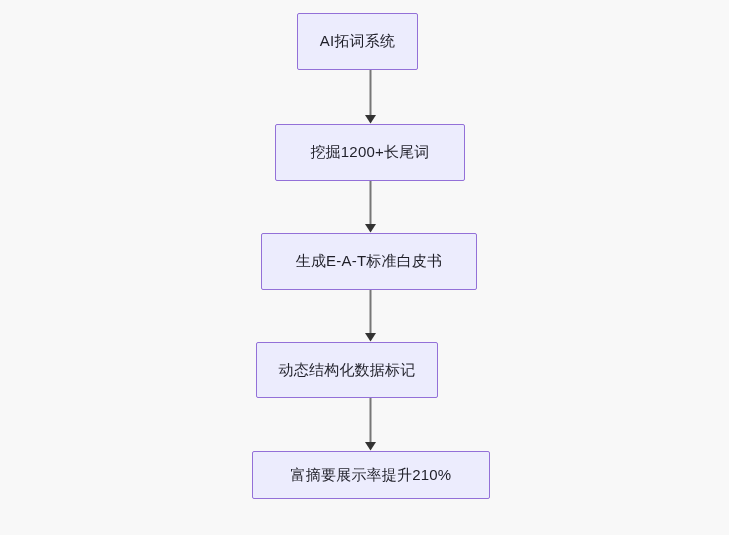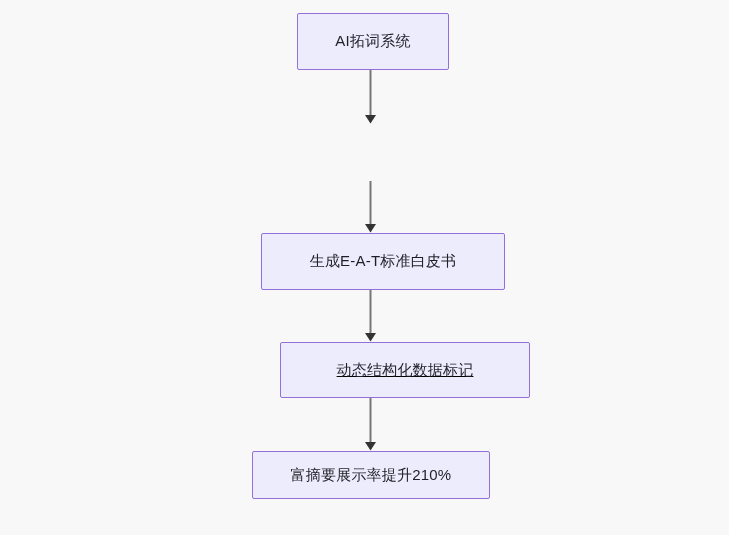--- a/index.html
+++ b/index.html
@@ -41,24 +41,24 @@
   }
   .node-label {
     font-size: 15px;
     line-height: 1.25;
     color: #1f1f28;
     letter-spacing: 0.2px;
     white-space: nowrap;
     font-weight: 400;
   }
   
-  #node-0 { left: 297px; top: 13px;  width: 152px; height: 57px; }
+  #node-0 { left: 297px; top: 13px;  width: 121px; height: 57px; }
   #node-1 { left: 275px; top: 124px; width: 190px; height: 57px; }
-  #node-2 { left: 261px; top: 233px; width: 244px; height: 57px; }
-  #node-3 { left: 280px; top: 342px; width: 250px; height: 56px; text-decoration: underline; }
+  #node-2 { left: 261px; top: 233px; width: 216px; height: 57px; }
+  #node-3 { left: 256px; top: 342px; width: 182px; height: 56px; }
   #node-4 { left: 252px; top: 451px; width: 238px; height: 48px; }
 </style>
 </head>
 <body>
 
 <div id="flow-canvas">
 
   <svg class="edge-layer" width="729" height="535" viewBox="0 0 729 535">
 
     <g>
@@ -79,20 +79,23 @@
     <g>
       <line x1="370.5" y1="398" x2="370.5" y2="443" stroke="#777777" stroke-width="2"></line>
       <polygon points="365,442 376,442 370.5,450.5" fill="#333333"></polygon>
     </g>
   </svg>
 
   <div class="node" id="node-0">
     <span class="node-label">AI拓词系统</span>
   </div>
 
+  <div class="node" id="node-1">
+    <span class="node-label">挖掘1200+长尾词</span>
+  </div>
 
   <div class="node" id="node-2">
     <span class="node-label">生成E-A-T标准白皮书</span>
   </div>
 
   <div class="node" id="node-3">
     <span class="node-label">动态结构化数据标记</span>
   </div>
 
   <div class="node" id="node-4">

